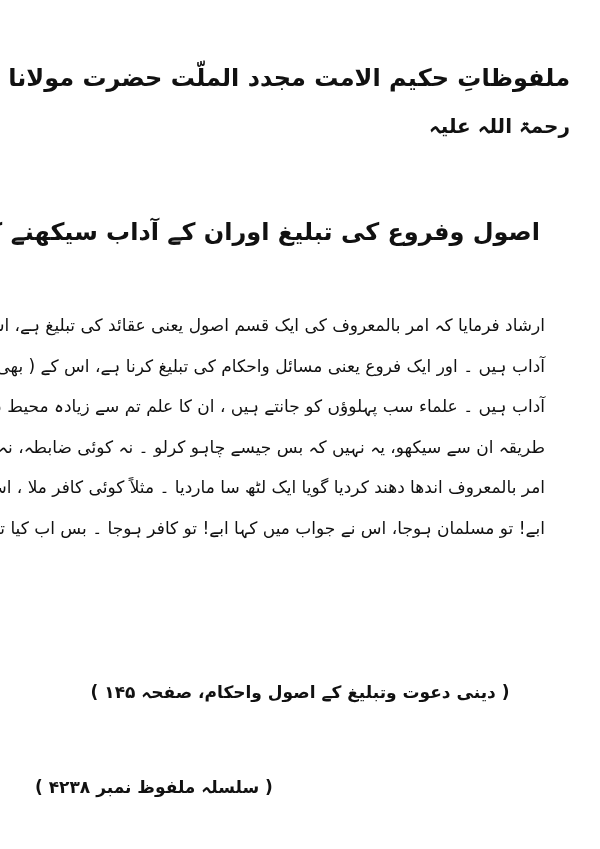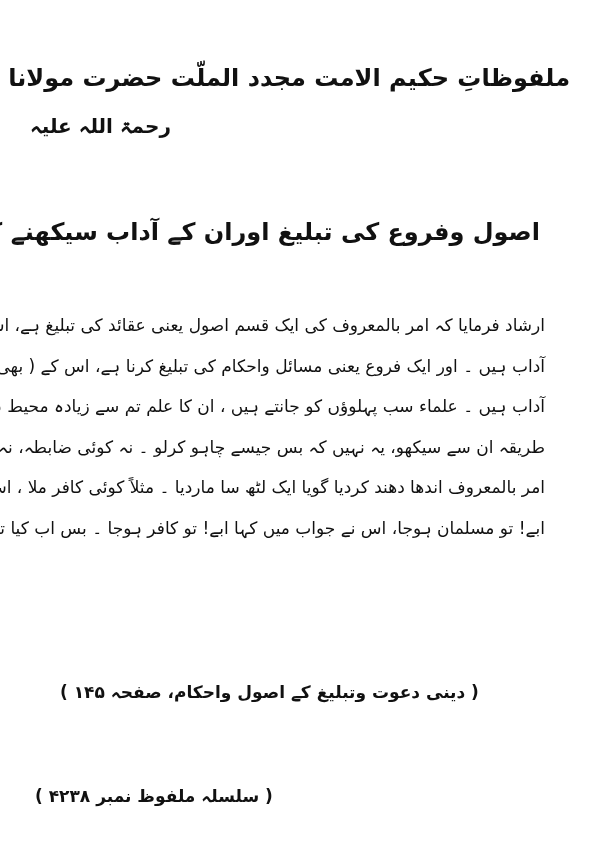--- a/index.html
+++ b/index.html
@@ -30,21 +30,21 @@
       font-weight: bold;
       font-size: 24px;
       line-height: 40px;
       white-space: nowrap;
       letter-spacing: -0.5px;
     }
     .title-2 {
       position: absolute;
       left: 30px; right: 30px;
       top: 108px;
-      text-align: left;
+      text-align: right;
       direction: rtl;
       font-weight: bold;
       font-size: 20px;
       line-height: 36px;
     }
     .heading {
       position: absolute;
       left: 60px; right: 60px;
       top: 212px;
       text-align: center;
@@ -70,36 +70,35 @@
       text-align-last: justify;
       height: 40.5px;
     }
     .body-line.last {
       text-align-last: right;
     }
     .reference {
       position: absolute;
       left: 60px; right: 60px;
       top: 675px;
-      text-align: left;
+      text-align: center;
       direction: rtl;
       font-weight: bold;
       font-size: 17px;
       line-height: 34px;
     }
     .series {
       position: absolute;
       left: 35px;
       top: 770px;
       direction: rtl;
       font-weight: bold;
       font-size: 17px;
       line-height: 34px;
       white-space: nowrap;
-      margin-top: 9px;
     }
   </style>
 </head>
 <body>
 
 <div class="page">
 
   <div class="title-1">ملفوظاتِ حکیم الامت مجدد الملّت حضرت مولانا محمد اشرف علی تھانوی</div>
 
   <div class="title-2">رحمۃ اللہ علیہ</div>

